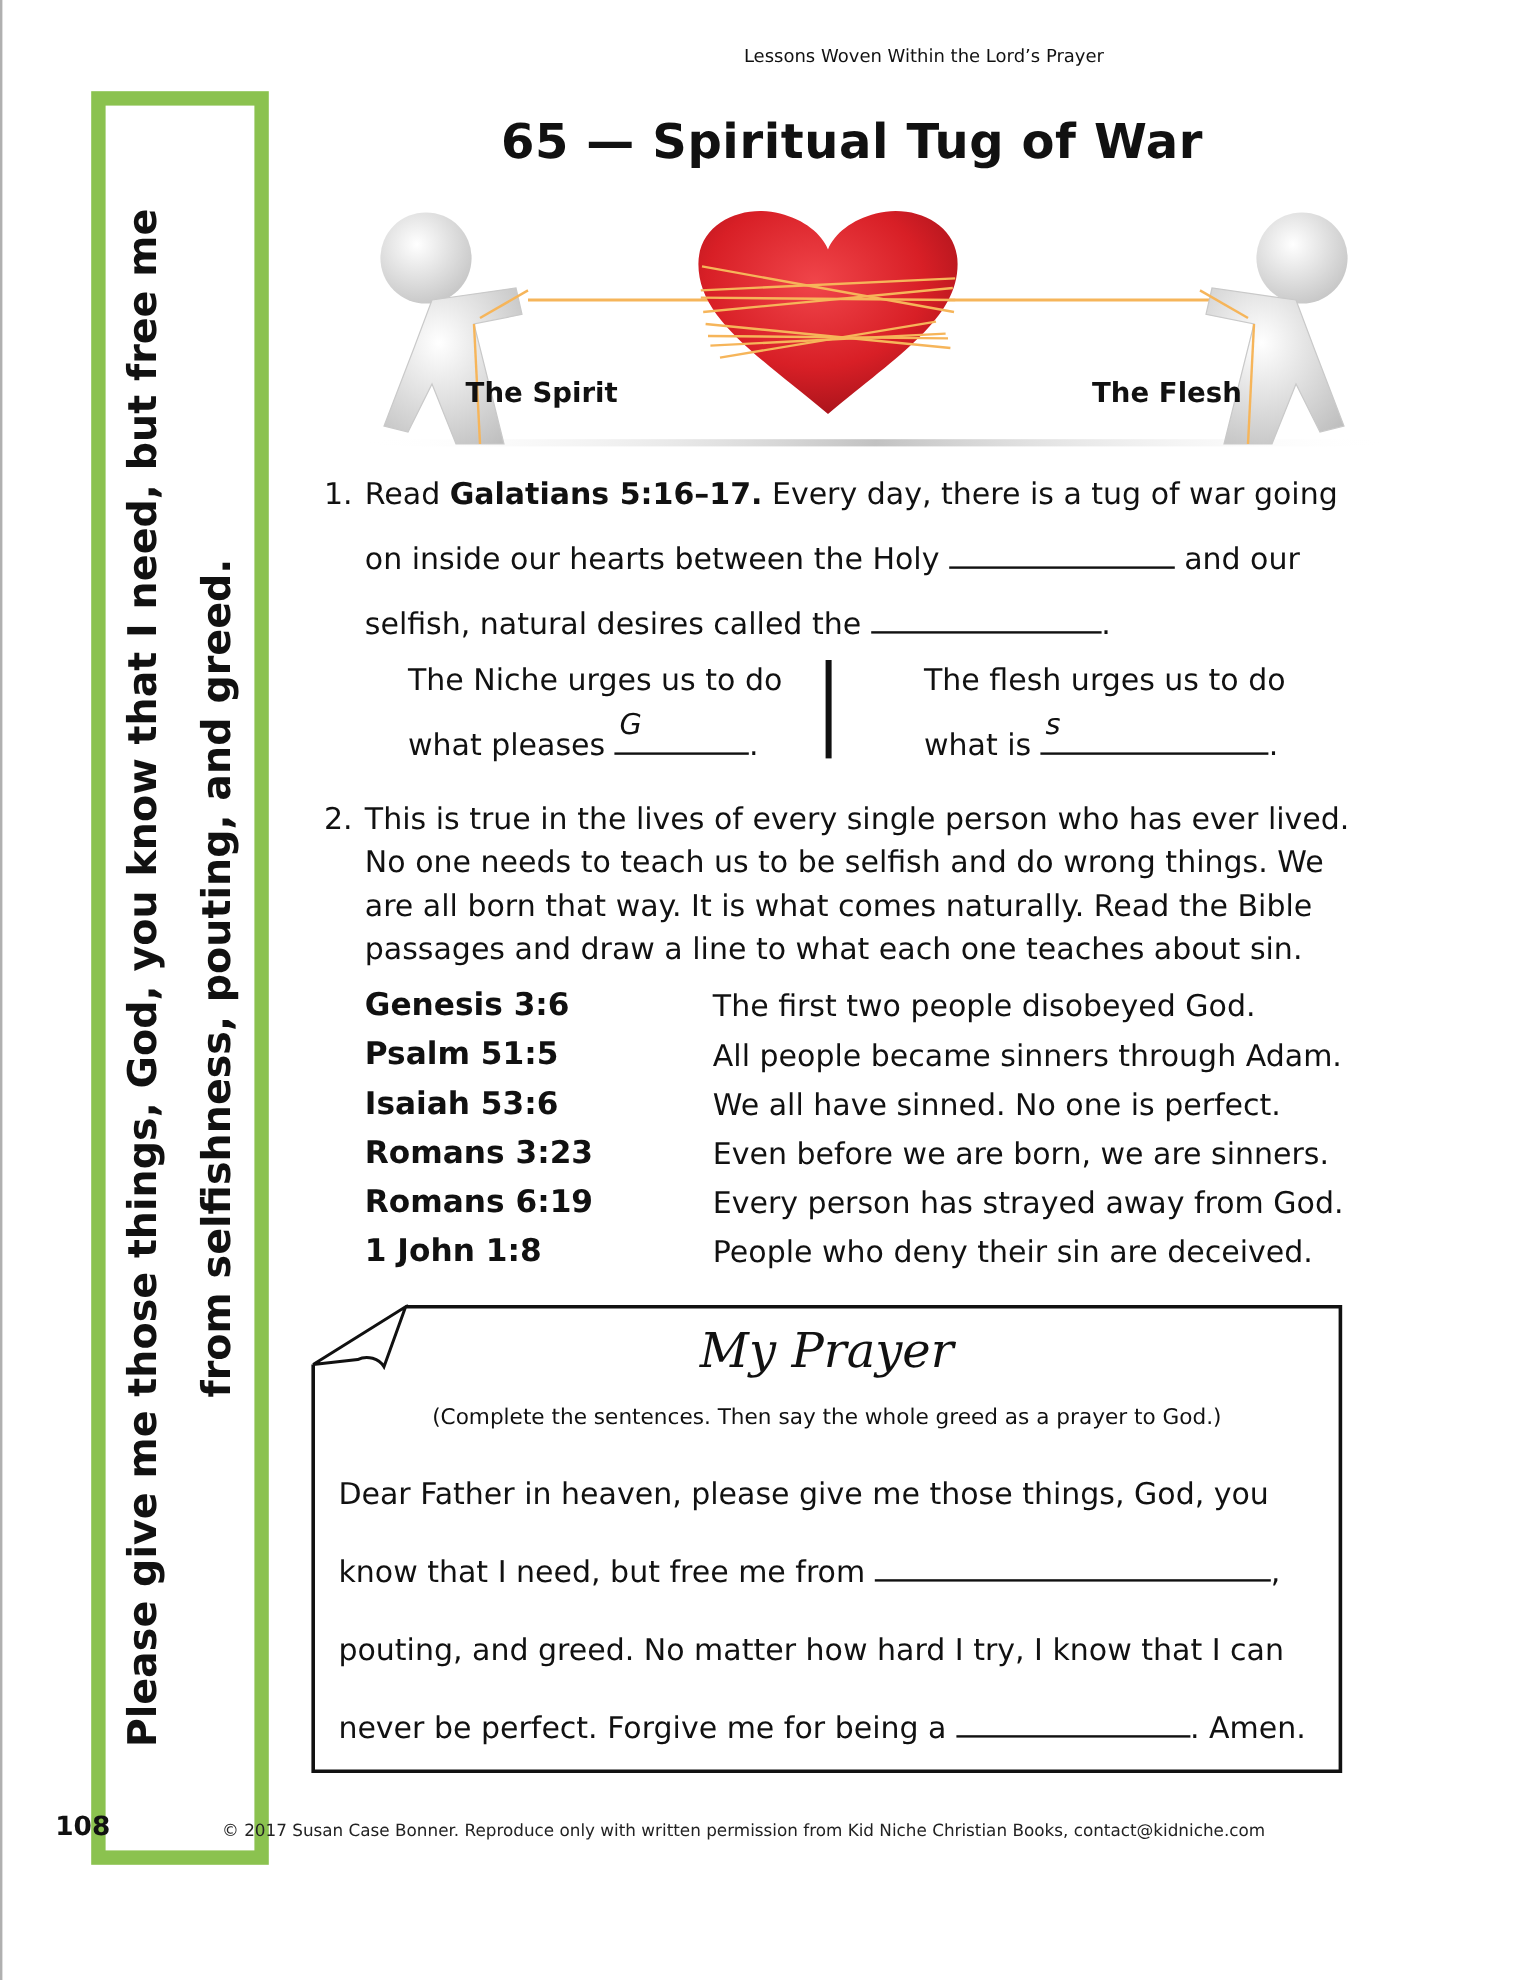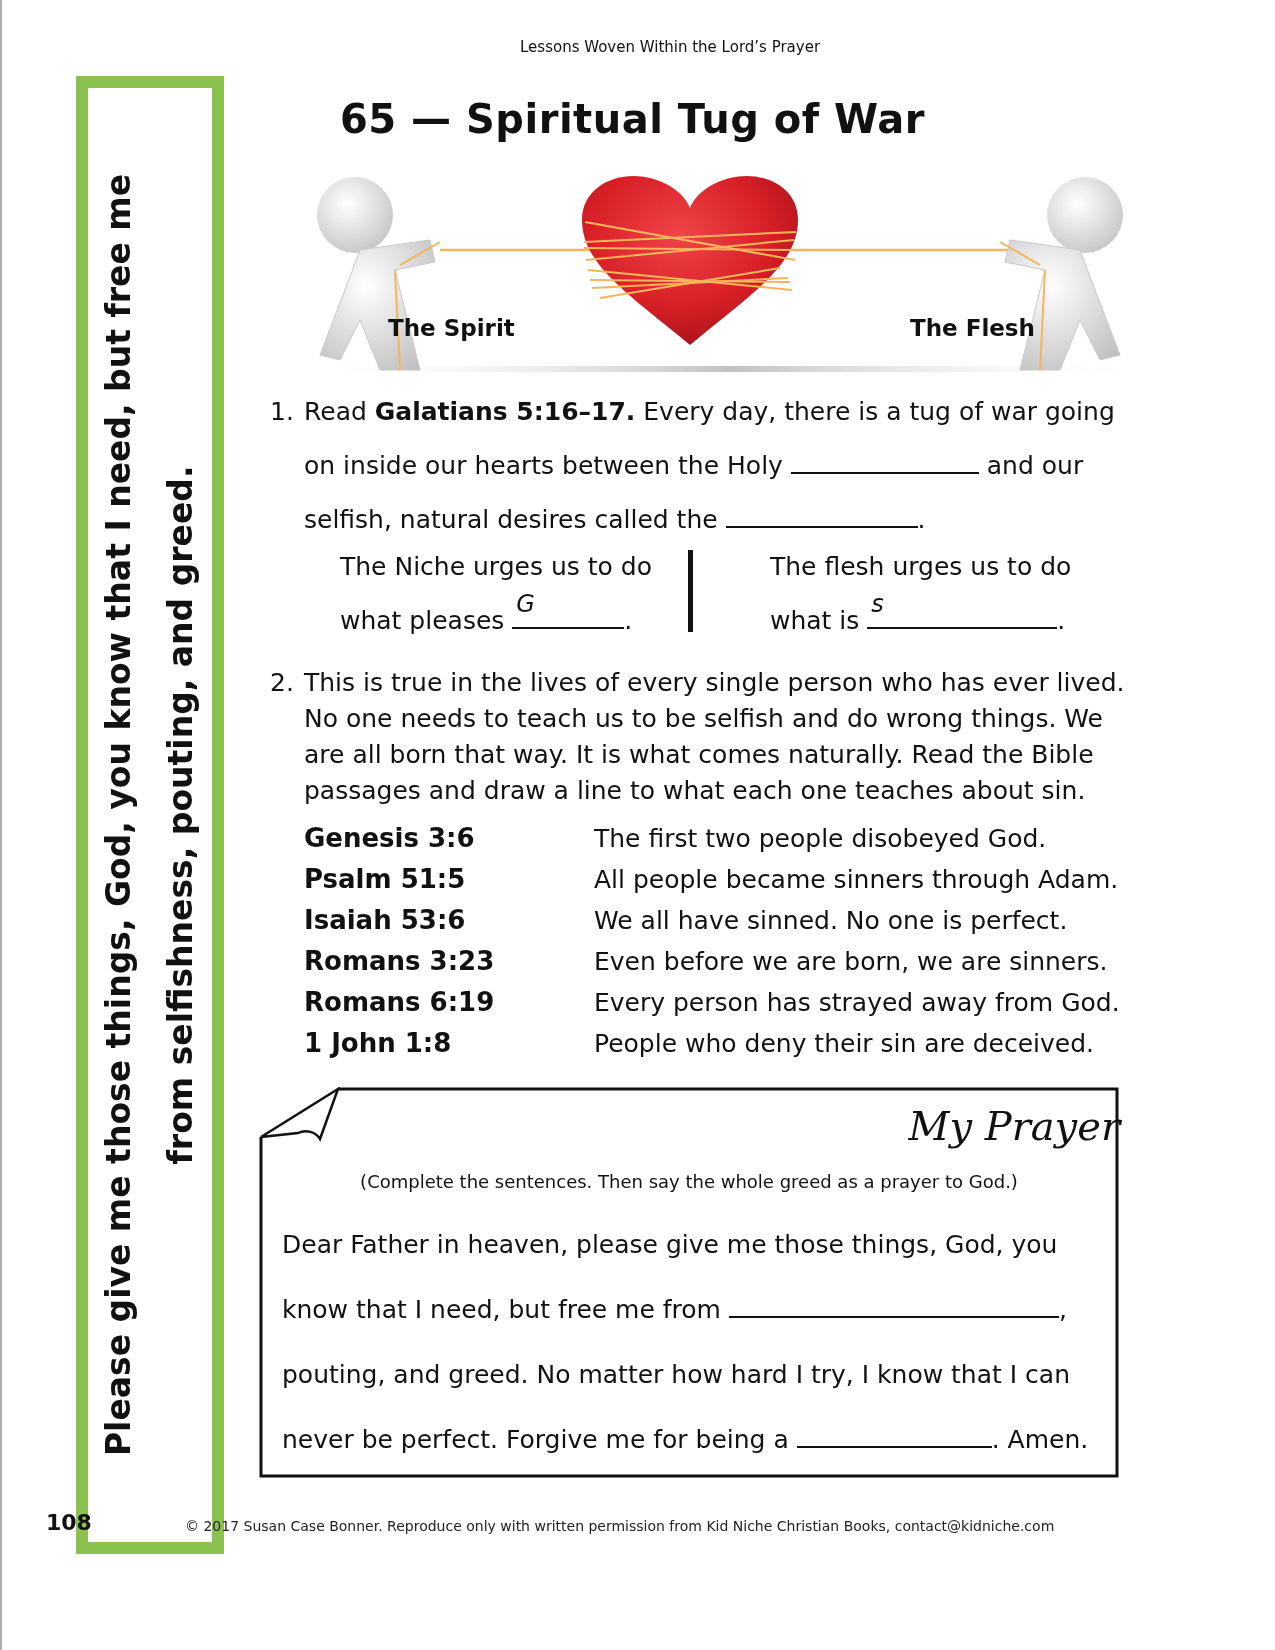--- a/index.html
+++ b/index.html
@@ -1,20 +1,20 @@
 <!DOCTYPE html>
 <html><head>
 <meta charset="utf-8">
 <style>
   html, body { margin: 0; padding: 0; background: #ffffff; }
   body { width: 1275px; height: 1650px; position: relative; overflow: hidden; font-family: "DejaVu Sans", sans-serif; color: #111; }
   .left-edge { position: absolute; left: 0; top: 0; width: 2px; height: 1650px; background: #b0b0b0; }
 
-  .running-header { position: absolute; top: 38px; left: 520px; width: 400px; text-align: left; font-size: 15px; color: #111; }
-  .page-title { position: absolute; top: 96px; left: 340px; width: 740px; font-size: 40px; font-weight: bold; letter-spacing: 0.5px; }
+  .running-header { position: absolute; top: 38px; left: 520px; width: 400px; text-align: right; font-size: 15px; color: #111; }
+  .page-title { position: absolute; top: 96px; left: 340px; width: 740px; text-align: center; font-size: 40px; font-weight: bold; letter-spacing: 0.5px; }
 
   
   .bookmark { position: absolute; left: 76px; top: 76px; width: 148px; height: 1478px; border: 12px solid #8bc24f; box-sizing: border-box; background: #fff; }
   .bookmark-text { position: absolute; left: 50%; top: 50%; width: 1380px; transform: translate(-50%, -50%) rotate(-90deg); text-align: center; font-size: 33px; font-weight: bold; line-height: 62px; color: #111; }
 
   
   .illustration { position: absolute; left: 300px; top: 170px; width: 860px; height: 210px; }
   .illustration svg { position: absolute; left: 0; top: 0; }
   .fig-label { position: absolute; font-size: 23px; font-weight: bold; color: #111; }
   .fig-label.spirit { left: 88px; top: 145px; }
@@ -37,21 +37,21 @@
   .q2 .body { margin-left: 34px; }
 
   .match { position: absolute; left: 304px; top: 818px; width: 850px; }
   .match-row { position: relative; height: 41px; font-size: 25px; line-height: 41px; }
   .match-row .ref { position: absolute; left: 0; font-weight: bold; font-size: 26px; }
   .match-row .desc { position: absolute; left: 290px; }
 
   
   .prayer-box { position: absolute; left: 258px; top: 1087px; width: 862px; height: 392px; }
   .prayer-box svg { position: absolute; left: 0; top: 0; }
-  .prayer-title { position: absolute; left: 0; width: 862px; top: 16px; text-align: right; font-family: "DejaVu Serif", serif; font-style: italic; font-size: 40px; }
+  .prayer-title { position: absolute; left: 0; width: 862px; top: 16px; text-align: center; font-family: "DejaVu Serif", serif; font-style: italic; font-size: 40px; }
   .prayer-sub { position: absolute; left: 0; width: 862px; top: 84px; text-align: center; font-size: 18px; }
   .prayer-body { position: absolute; left: 24px; top: 125px; width: 820px; font-size: 25px; line-height: 65px; }
 
   .page-number { position: absolute; left: 46px; top: 1510px; font-size: 22px; font-weight: bold; }
   .copyright { position: absolute; left: 185px; top: 1518px; font-size: 14px; color: #222; }
 </style>
 </head>
 <body>
 
 <div class="left-edge"></div>

